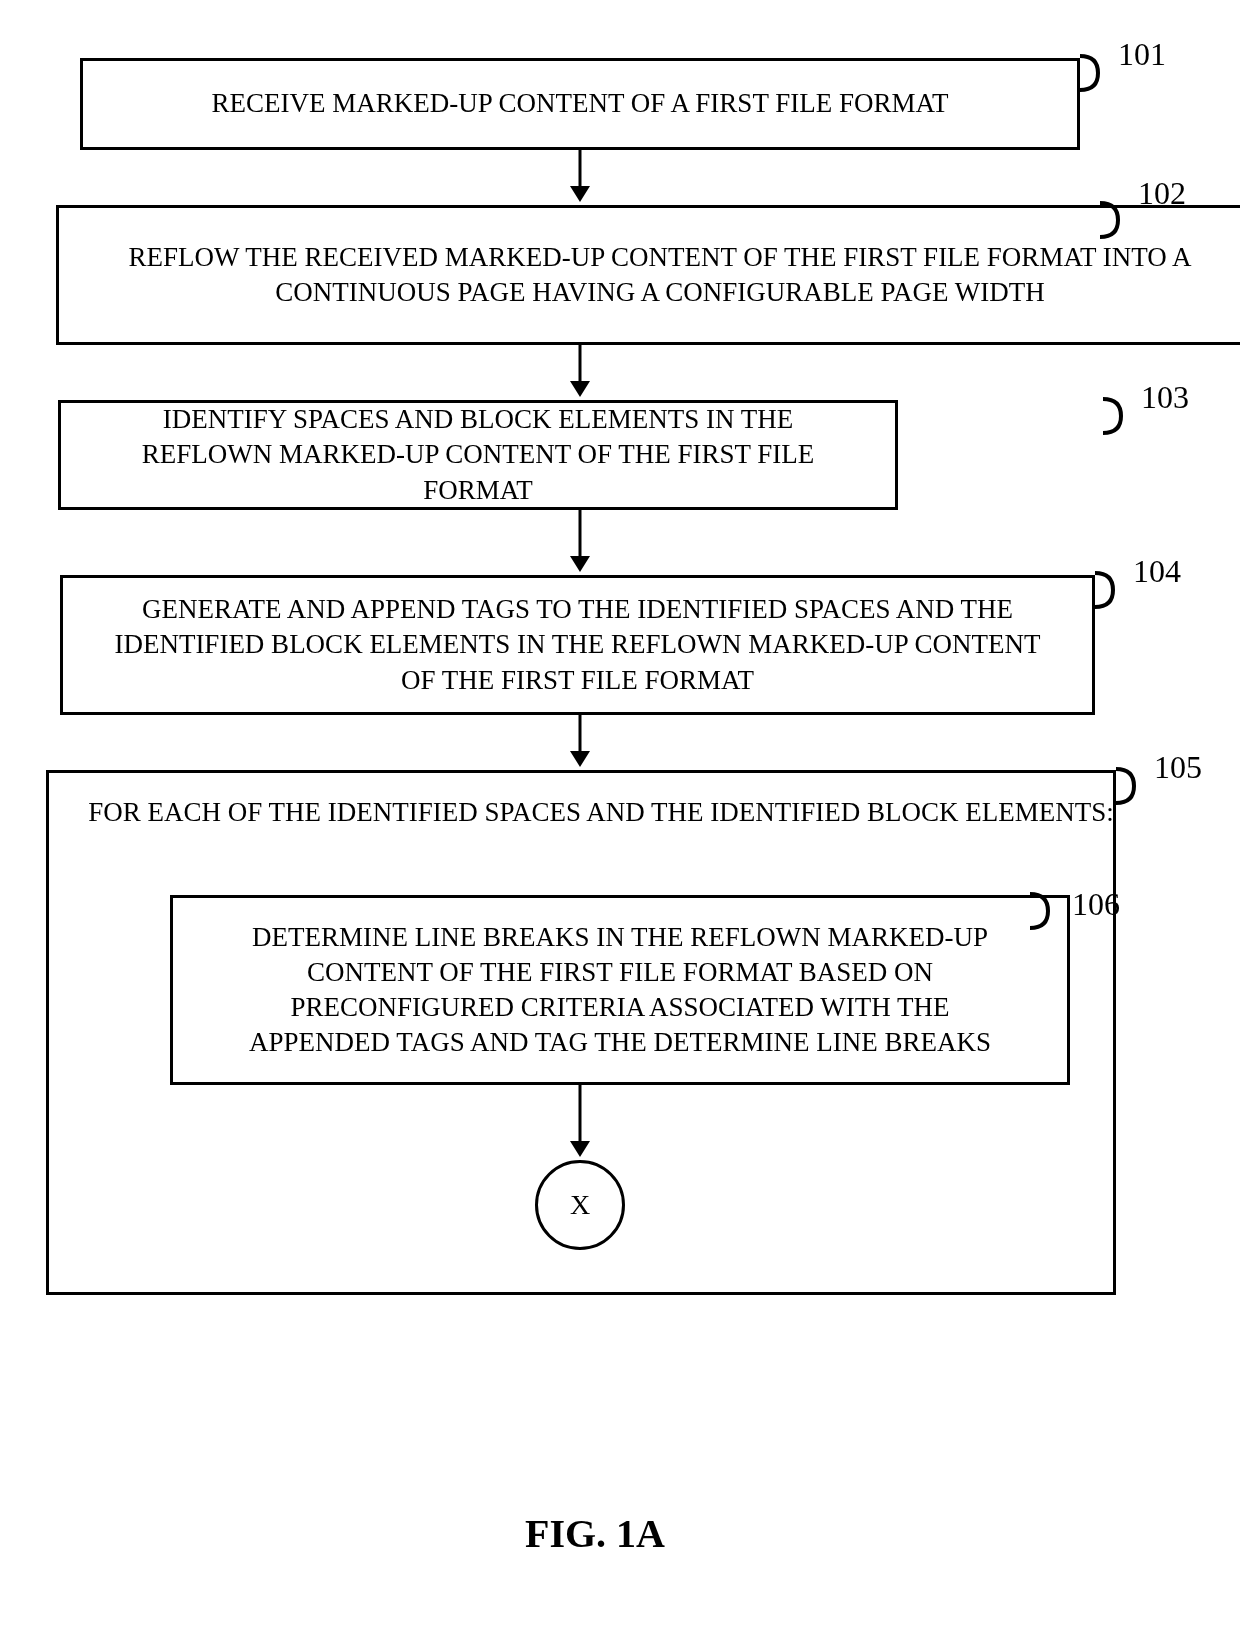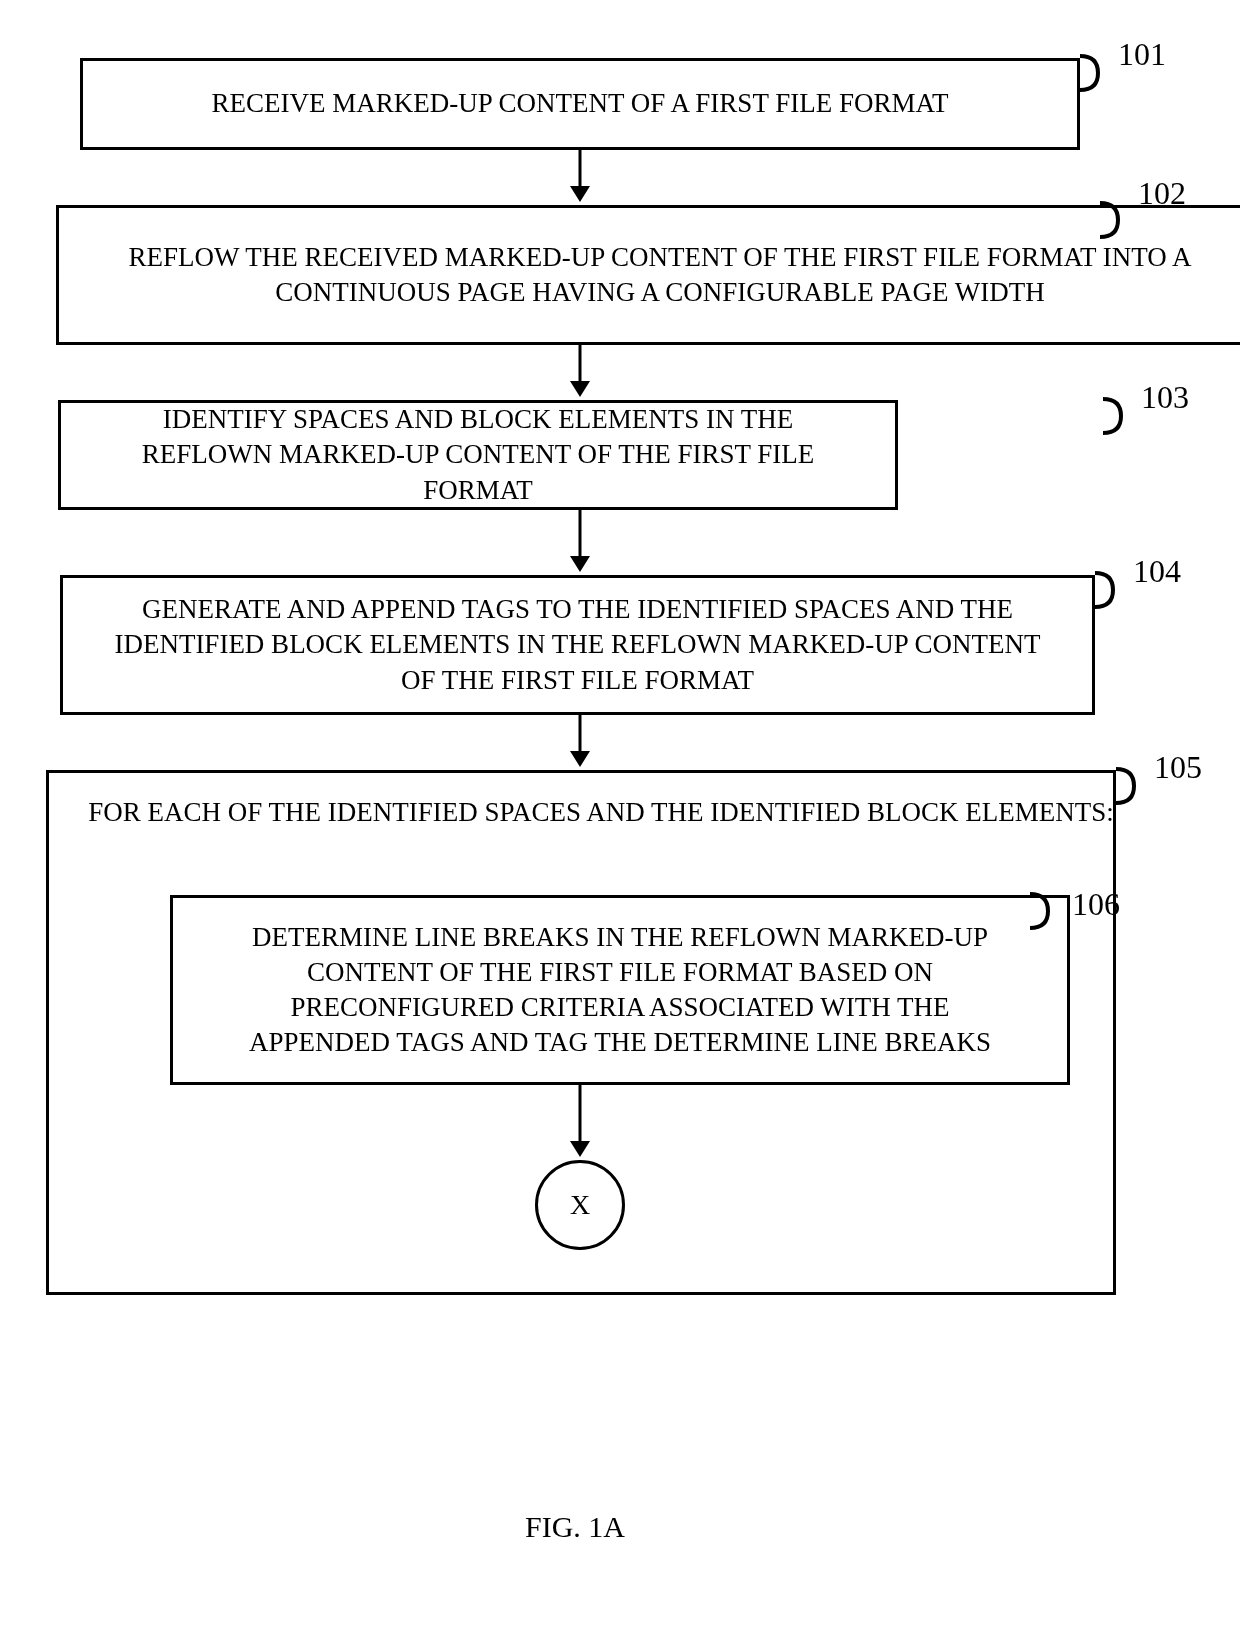--- a/index.html
+++ b/index.html
@@ -52,22 +52,22 @@
     border-radius: 50%;
     background: #fff;
     display: flex;
     align-items: center;
     justify-content: center;
     font-size: 28px;
     box-sizing: border-box;
   }
   .fig-label {
     position: absolute;
-    font-weight: normal;
-    font-size: 30px;
+    font-weight: bold;
+    font-size: 40px;
   }
   svg.arrow, svg.brace {
     position: absolute;
     overflow: visible;
   }
 </style>
 </head>
 <body>
 
 <div class="page">

